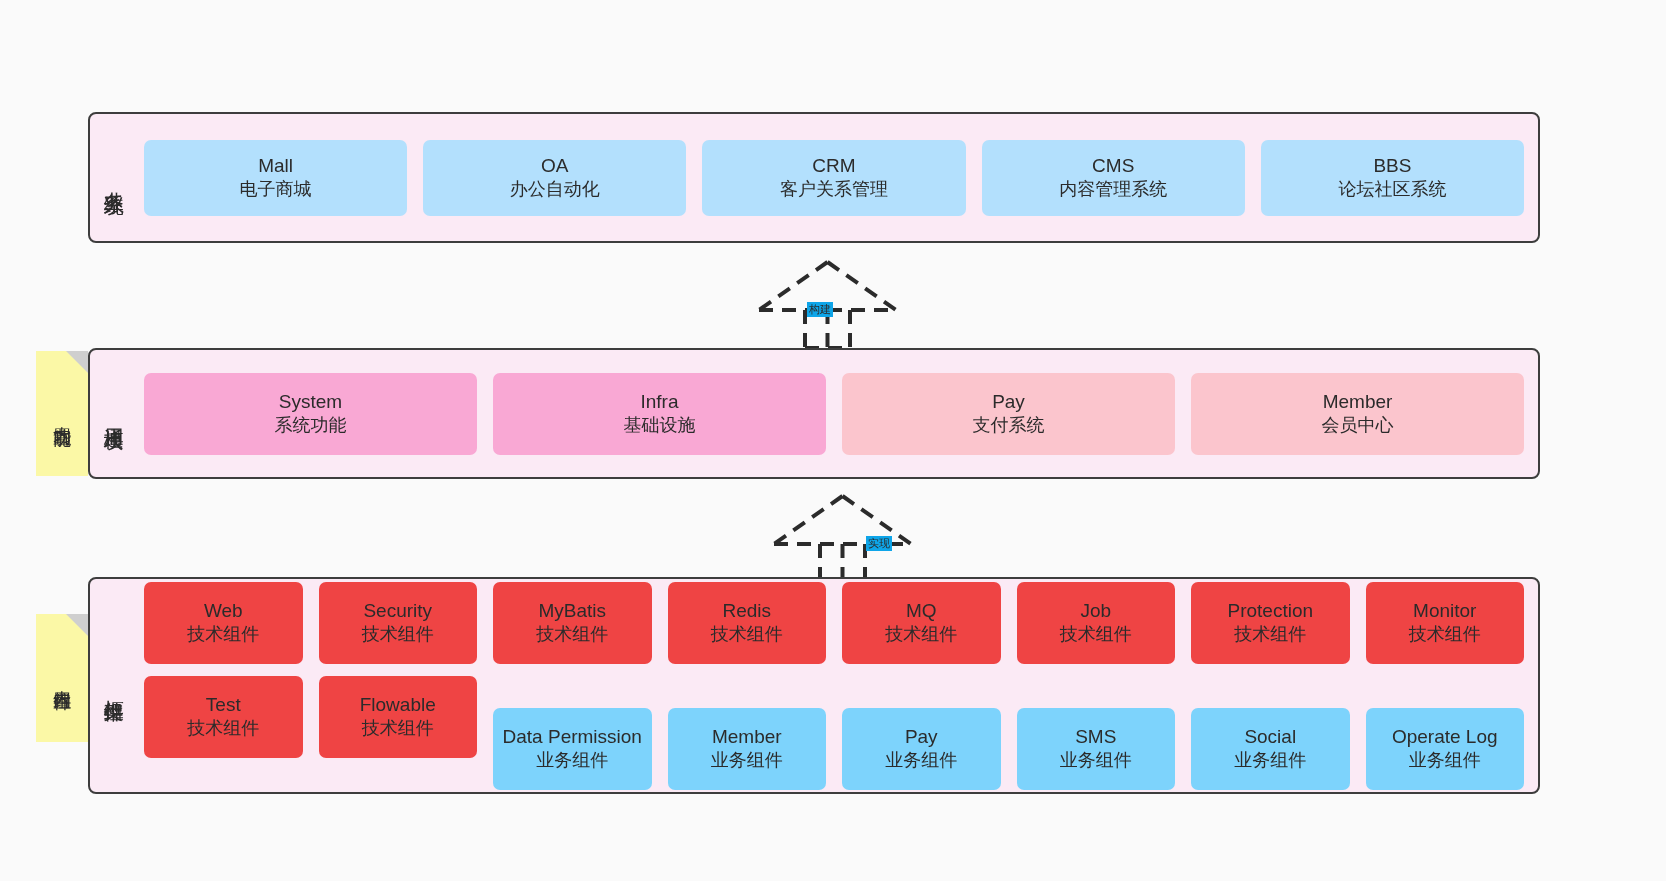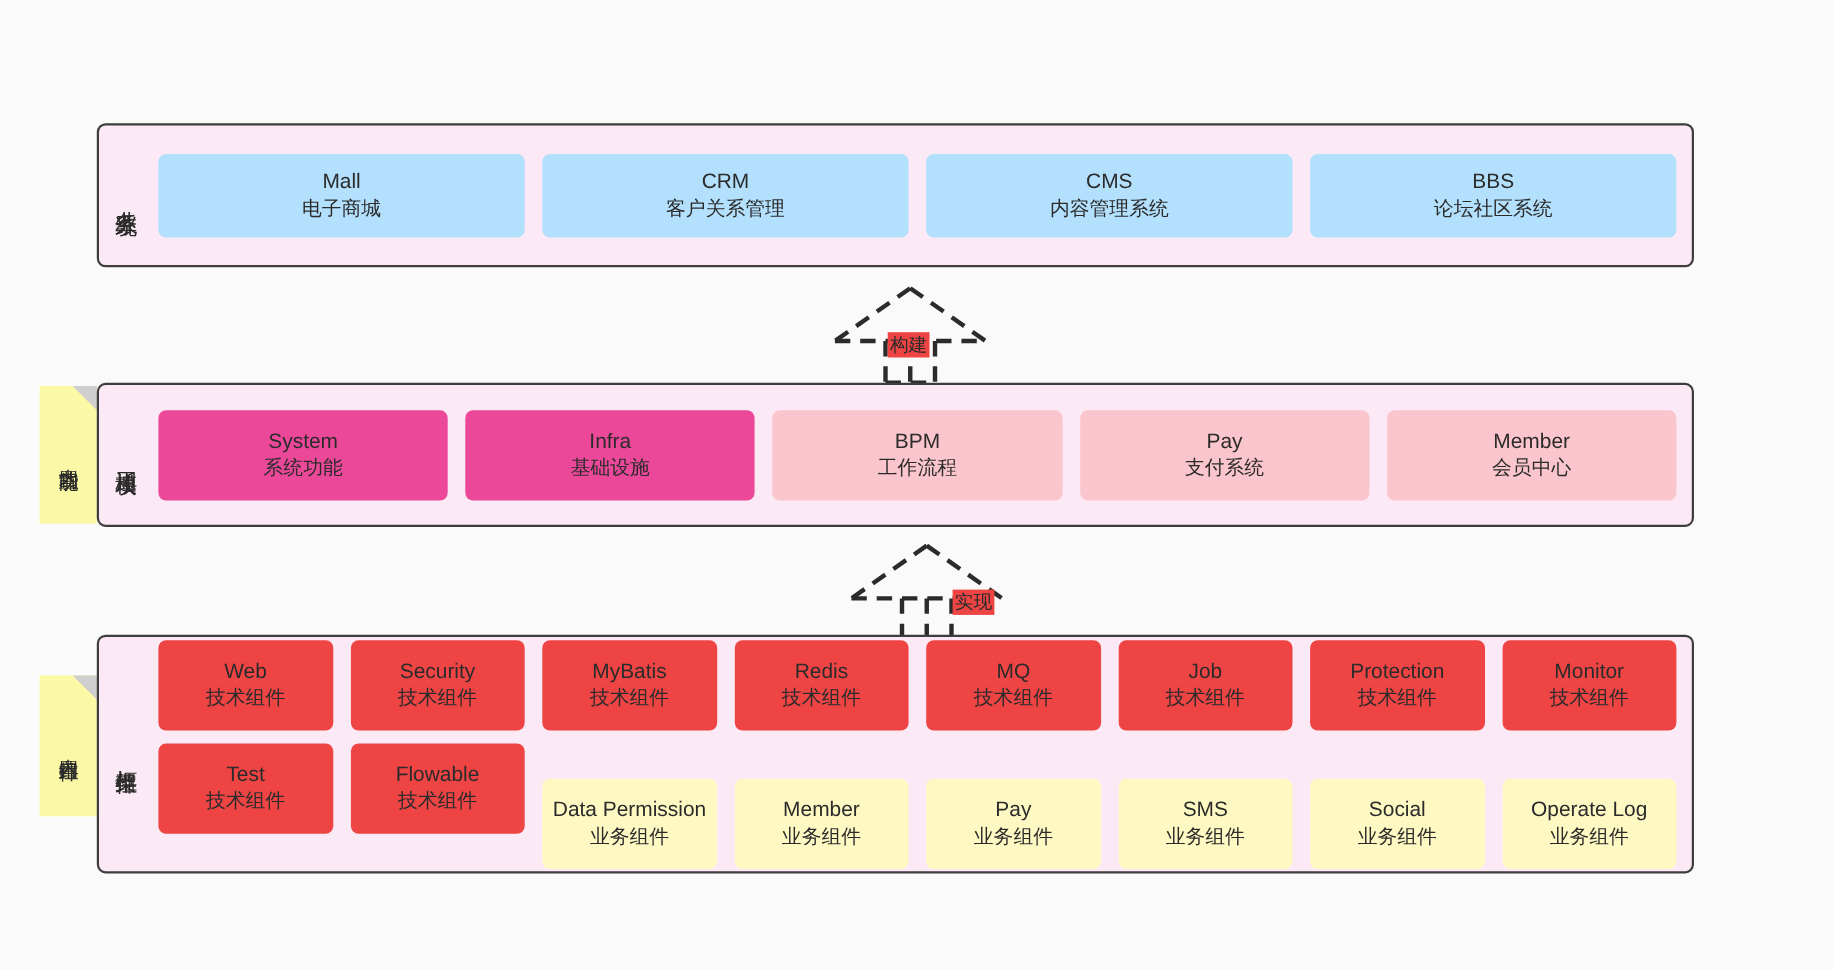--- a/index.html
+++ b/index.html
@@ -66,28 +66,28 @@
   .card .en { font-size: 19px; }
   .card .cn { font-size: 18px; }
 
   
   #layer-business { left: 88px; top: 112px; width: 1452px; height: 131px; }
   #layer-business .card { height: 76px; background: #b3e0fd; }
 
   
   #layer-modules { left: 88px; top: 348px; width: 1452px; height: 131px; }
   #layer-modules .card { height: 82px; }
-  .c-red   { background: #ec4899; }
+  .c-red   { background: #f9a8d4; }
   .c-pink  { background: #fbc5cd; }
 
   
   #layer-framework { left: 88px; top: 577px; width: 1452px; height: 217px; }
   #layer-framework .card { height: 82px; }
   .c-green  { background: #ef4444; }
-  .c-green2 { background: #fef9c3; margin-top: 32px; }
+  .c-green2 { background: #7dd3fc; margin-top: 32px; }
 
   
   .sticky {
     position: absolute;
     background: #fbf8a6;
     width: 52px;
     display: flex;
     align-items: center;
     justify-content: center;
     font-size: 18px;
@@ -107,41 +107,45 @@
     border-color: transparent #cfcfcf transparent transparent;
   }
   #sticky-modules   { left: 36px; top: 351px; height: 125px; }
   #sticky-framework { left: 36px; top: 614px; height: 128px; }
 
   
   .gen-arrow { position: absolute; }
   .gen-arrow svg { display: block; overflow: visible; }
   .gen-label {
     position: absolute;
-    font-size: 17px;
-    color: #2b2b2b;
-    background: #ef4444;
+    font-size: 11px;
+    color: #2b2b2b;
+    background: #0ea5e9;
     padding: 0 2px;
     white-space: nowrap;
   }
   #arrow-build { left: 755; top: 258px; }
   #arrow-impl  { left: 770px; top: 492px; }
 </style>
 </head>
 <body>
 
 <div id="canvas">
 
   <div class="layer" id="layer-business">
     <div class="layer-title">业务系统</div>
     <div class="layer-body">
       <div class="row">
         <div class="card">
           <span class="en">Mall</span>
           <span class="cn">电子商城</span>
+        </div>
+        <div class="card">
+          <span class="en">OA</span>
+          <span class="cn">办公自动化</span>
         </div>
         <div class="card">
           <span class="en">CRM</span>
           <span class="cn">客户关系管理</span>
         </div>
         <div class="card">
           <span class="en">CMS</span>
           <span class="cn">内容管理系统</span>
         </div>
         <div class="card">
@@ -174,24 +178,20 @@
       <div class="row">
         <div class="card c-red">
           <span class="en">System</span>
           <span class="cn">系统功能</span>
         </div>
         <div class="card c-red">
           <span class="en">Infra</span>
           <span class="cn">基础设施</span>
         </div>
         <div class="card c-pink">
-          <span class="en">BPM</span>
-          <span class="cn">工作流程</span>
-        </div>
-        <div class="card c-pink">
           <span class="en">Pay</span>
           <span class="cn">支付系统</span>
         </div>
         <div class="card c-pink">
           <span class="en">Member</span>
           <span class="cn">会员中心</span>
         </div>
       </div>
     </div>
   </div>

